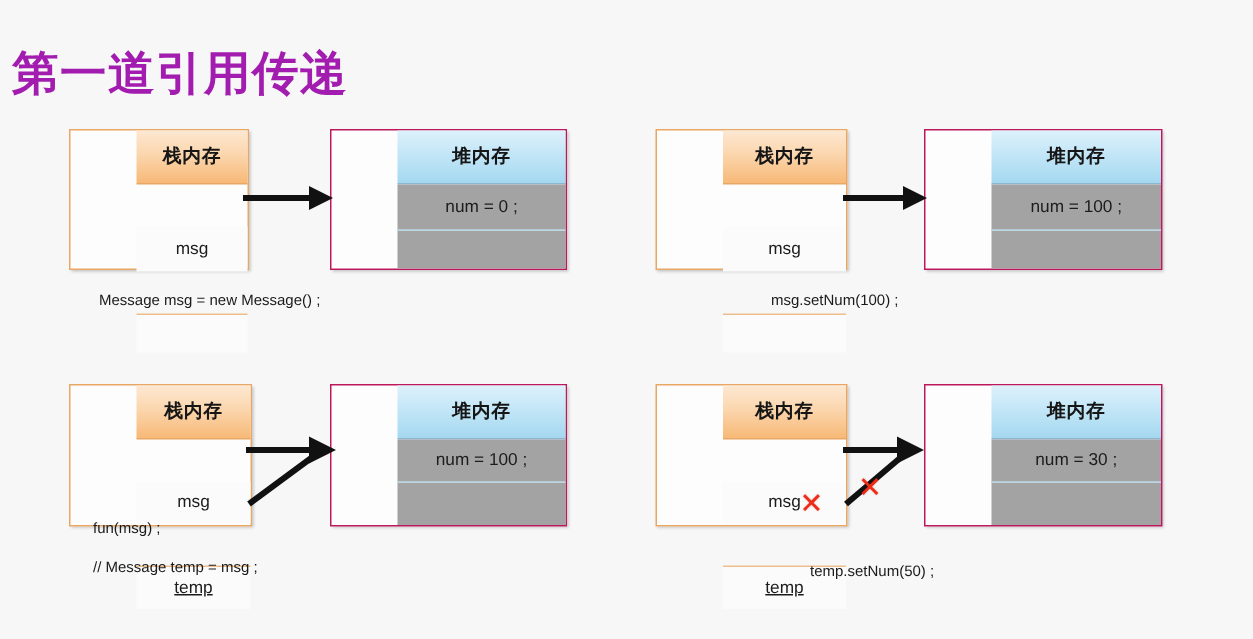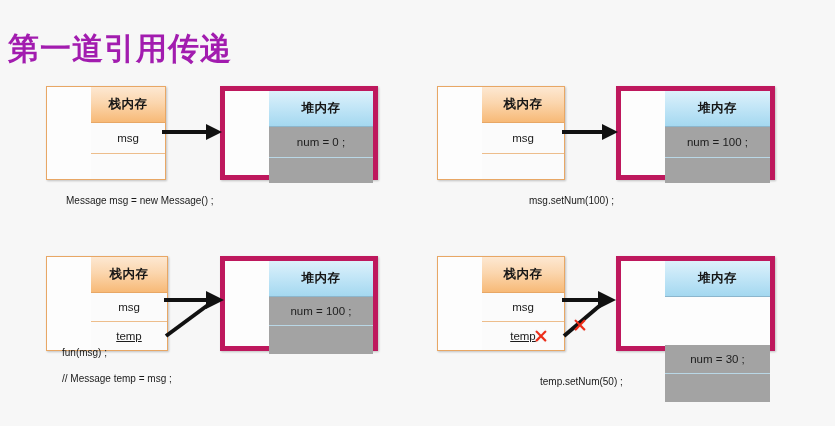--- a/index.html
+++ b/index.html
@@ -46,25 +46,25 @@
     color:#1c1c1c;
     position:relative;
   }
 
   
   .stack{border:1px solid #e8a765;background:#fdfdfd;}
   .stack .hdr{
     background:linear-gradient(to bottom,#fde8d2 0%,#fbd6ae 45%,#f7b977 100%);
     border-bottom:1px solid #e8a765;
   }
-  .stack .cell{background:#fbfbfb;}
+  .stack .cell{background:#fbfbfb;margin-top:28px;}
   .stack .cell.div{border-top:1px solid #edbd8b;text-decoration:underline;}
 
   
-  .heap{border:5px solid #be185d;background:#fdfdfd;}
+  .heap{border:1px solid #be185d;background:#fdfdfd;}
   .heap .hdr{
     background:linear-gradient(to bottom,#ddf1fb 0%,#c3e6f7 45%,#a4d8f0 100%);
     border-bottom:1px solid #8cb6cd;
   }
   .heap .cell{background:#a3a3a3;}
   .heap .cell.div{border-top:1px solid #b9d7e6;}
 
   
   .arrow-svg{position:absolute;overflow:visible;}
 
@@ -128,21 +128,21 @@
     <div class="hdr" style="height:36px;">堆内存</div>
     <div class="cell" style="height:30px;">num = 100 ;</div>
     <div class="cell div" style="height:26px;"></div>
   </div>
 
   <svg class="arrow-svg" style="left:560px;top:120px;" width="62" height="24" viewBox="0 0 62 24">
     <line x1="2" y1="12" x2="46" y2="12" stroke="#111111" stroke-width="4"></line>
     <polygon points="42,4 58,12 42,20" fill="#111111"></polygon>
   </svg>
 
-  <div class="caption" style="left:529px;top:194px;">msg.setNum(100) ;</div>
+  <div class="caption" style="left:514px;top:194px;">msg.setNum(100) ;</div>
 </div>
 
 <div class="panel">
 
   <div class="membox stack" style="left:46px;top:256px;width:122px;height:95px;">
     <div class="hdr" style="height:36px;">栈内存</div>
     <div class="cell" style="height:28px;">msg</div>
     <div class="cell div" style="height:29px;">temp</div>
   </div>
 
@@ -167,21 +167,21 @@
   <div class="membox stack" style="left:437px;top:256px;width:128px;height:95px;">
     <div class="hdr" style="height:36px;">栈内存</div>
     <div class="cell" style="height:28px;">msg</div>
     <div class="cell div" style="height:29px;">temp</div>
   </div>
 
   <div class="xmark" style="left:533px;top:327px;font-size:19px;">✕</div>
 
   <div class="membox heap" style="left:616px;top:256px;width:159px;height:95px;">
     <div class="hdr" style="height:36px;">堆内存</div>
-    <div class="cell" style="height:28px;margin-top:48px;">num = 30 ;</div>
+    <div class="cell" style="height:28px;">num = 30 ;</div>
     <div class="cell div" style="height:29px;"></div>
   </div>
 
   <svg class="arrow-svg" style="left:562px;top:288px;" width="60" height="56" viewBox="0 0 60 56">
     <line x1="0" y1="12" x2="40" y2="12" stroke="#111111" stroke-width="4"></line>
     <line x1="2" y1="48" x2="42" y2="14" stroke="#111111" stroke-width="4"></line>
     <polygon points="36,3 54,12 36,21" fill="#111111"></polygon>
   </svg>
 
   <div class="xmark" style="left:572px;top:316px;font-size:19px;">✕</div>

